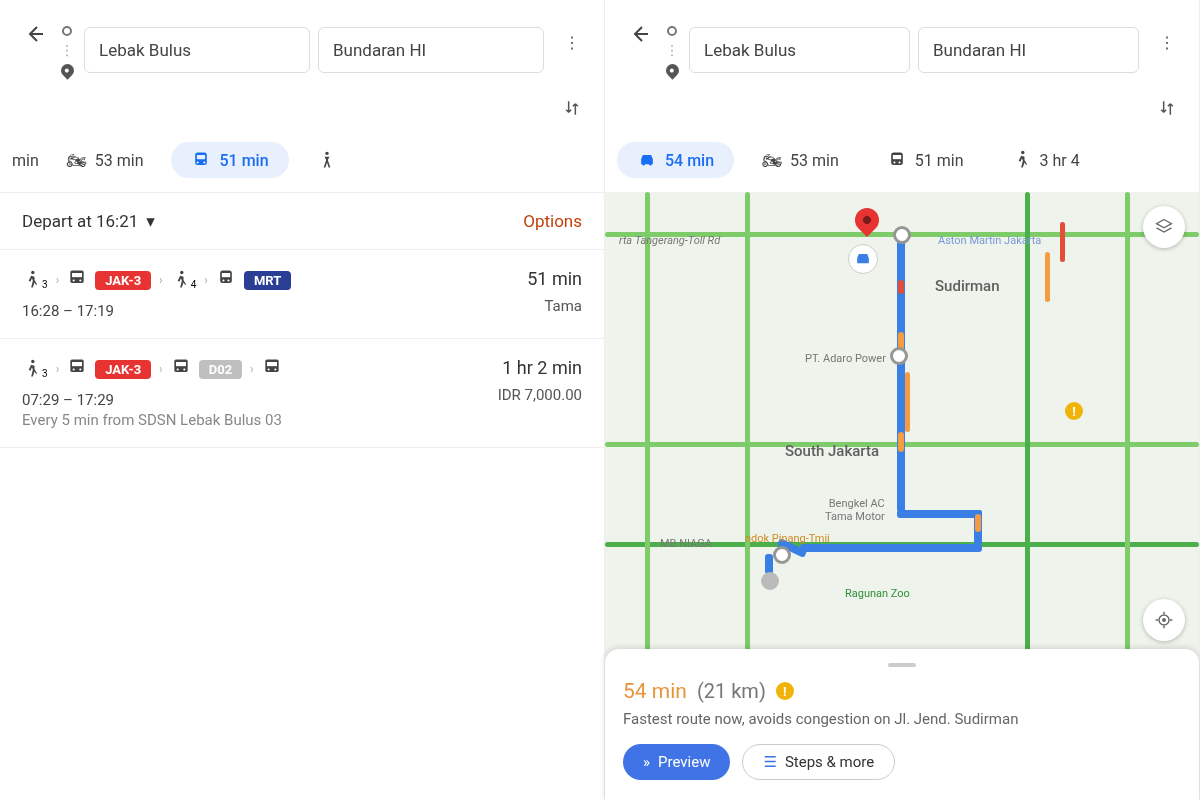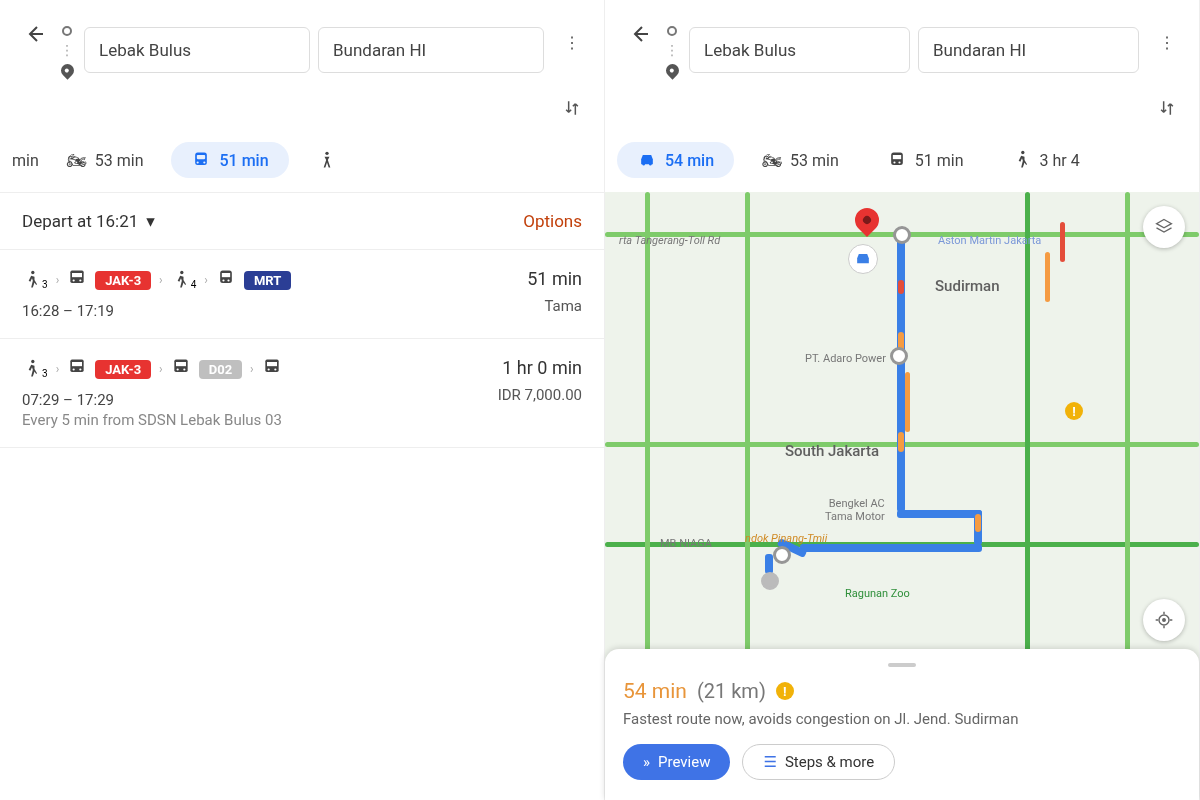--- a/index.html
+++ b/index.html
@@ -225,21 +225,21 @@
               <rect x="6" y="6" width="12" height="5" fill="#fff"></rect>
               <circle cx="8" cy="15" r="1.3" fill="#fff"></circle>
               <circle cx="16" cy="15" r="1.3" fill="#fff"></circle>
             </svg>
         </span>
       </div>
       <div class="timerow">07:29 – 17:29</div>
       <div class="every">Every 5 min from SDSN Lebak Bulus 03</div>
     </div>
     <div class="rt">
-      <div class="dur">1 hr 0 min</div>
+      <div class="dur">1 hr 2 min</div>
       <div class="price">IDR 7,000.00</div>
     </div>
   </div>
 </div>
 
 <div class="pane right">
   <div class="topbar">
     <div class="back svg24">
       <svg viewBox="0 0 24 24" fill="none" stroke="#444" stroke-width="2">
           <path d="M15 5l-7 7 7 7M8 12h13"></path>
@@ -340,21 +340,21 @@
       <div class="wdot" style="left:156px; top:380px; border-color:#bbb; background:#bbb;"></div>
 
       <div class="poi" style="left:14px; top:42px;font-style:italic;">rta Tangerang-Toll Rd</div>
       <div class="poi" style="left:333px; top:42px; color:#7b98d8;text-align:right;">Aston Martin Jakarta</div>
       <div class="poi bold" style="left:330px; top:85px;">Sudirman</div>
       <div class="poi" style="left:200px; top:160px;">PT. Adaro Power</div>
       <div class="poi bold" style="left:180px; top:250px;">South Jakarta</div>
       <div class="poi" style="left:220px; top:305px; white-space:pre;text-align:right;">Bengkel AC
 Tama Motor</div>
       <div class="poi" style="left:55px; top:345px;">MB NIAGA</div>
-      <div class="poi" style="left:140px; top:340px; color:#d08a24;font-style:italic;">ndok Pinang-Tmii</div>
+      <div class="poi" style="left:140px; top:340px; color:#d08a24;">ndok Pinang-Tmii</div>
       <div class="poi" style="left:240px; top:395px; color:#2f8f3a;">Ragunan Zoo</div>
 
       <div class="warn" style="position:absolute; left:460px; top:210px;">!</div>
     </div>
     <div class="layerbtn">
       <svg viewBox="0 0 24 24" fill="none" stroke="#666" stroke-width="1.5">
           <path d="M12 3l9 5-9 5-9-5z"></path>
           <path d="M3 13l9 5 9-5"></path>
         </svg>
     </div>

